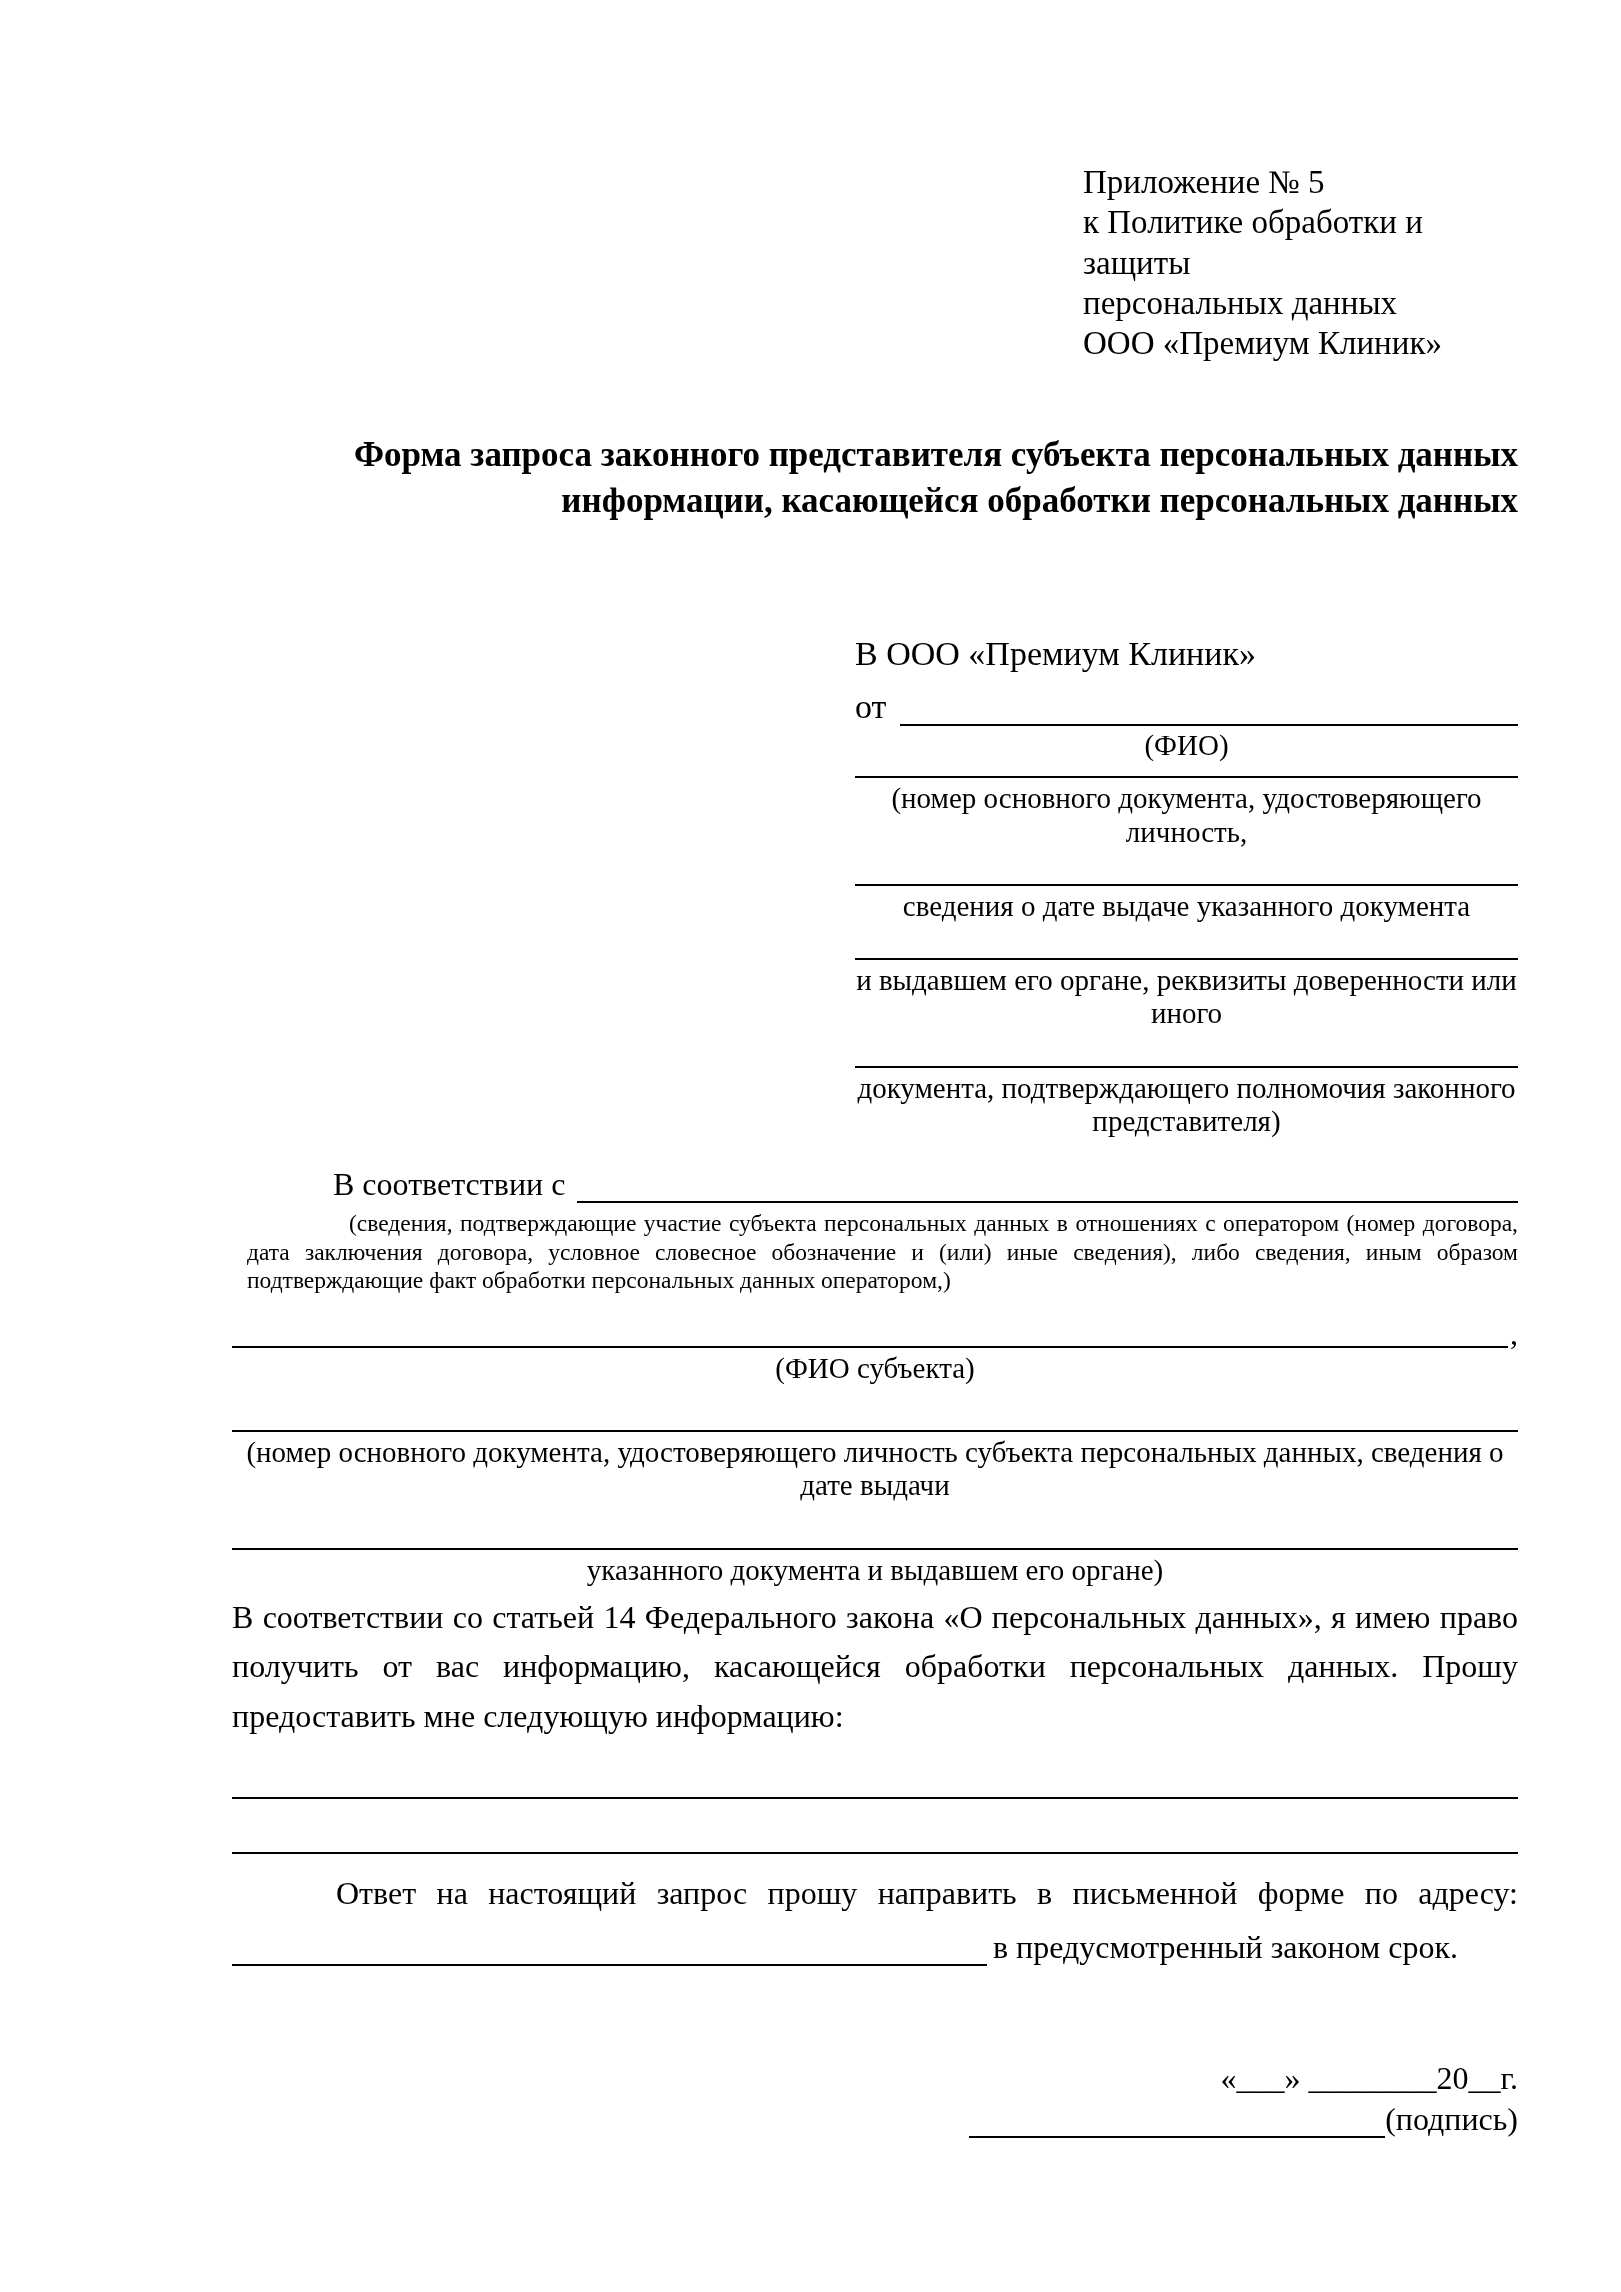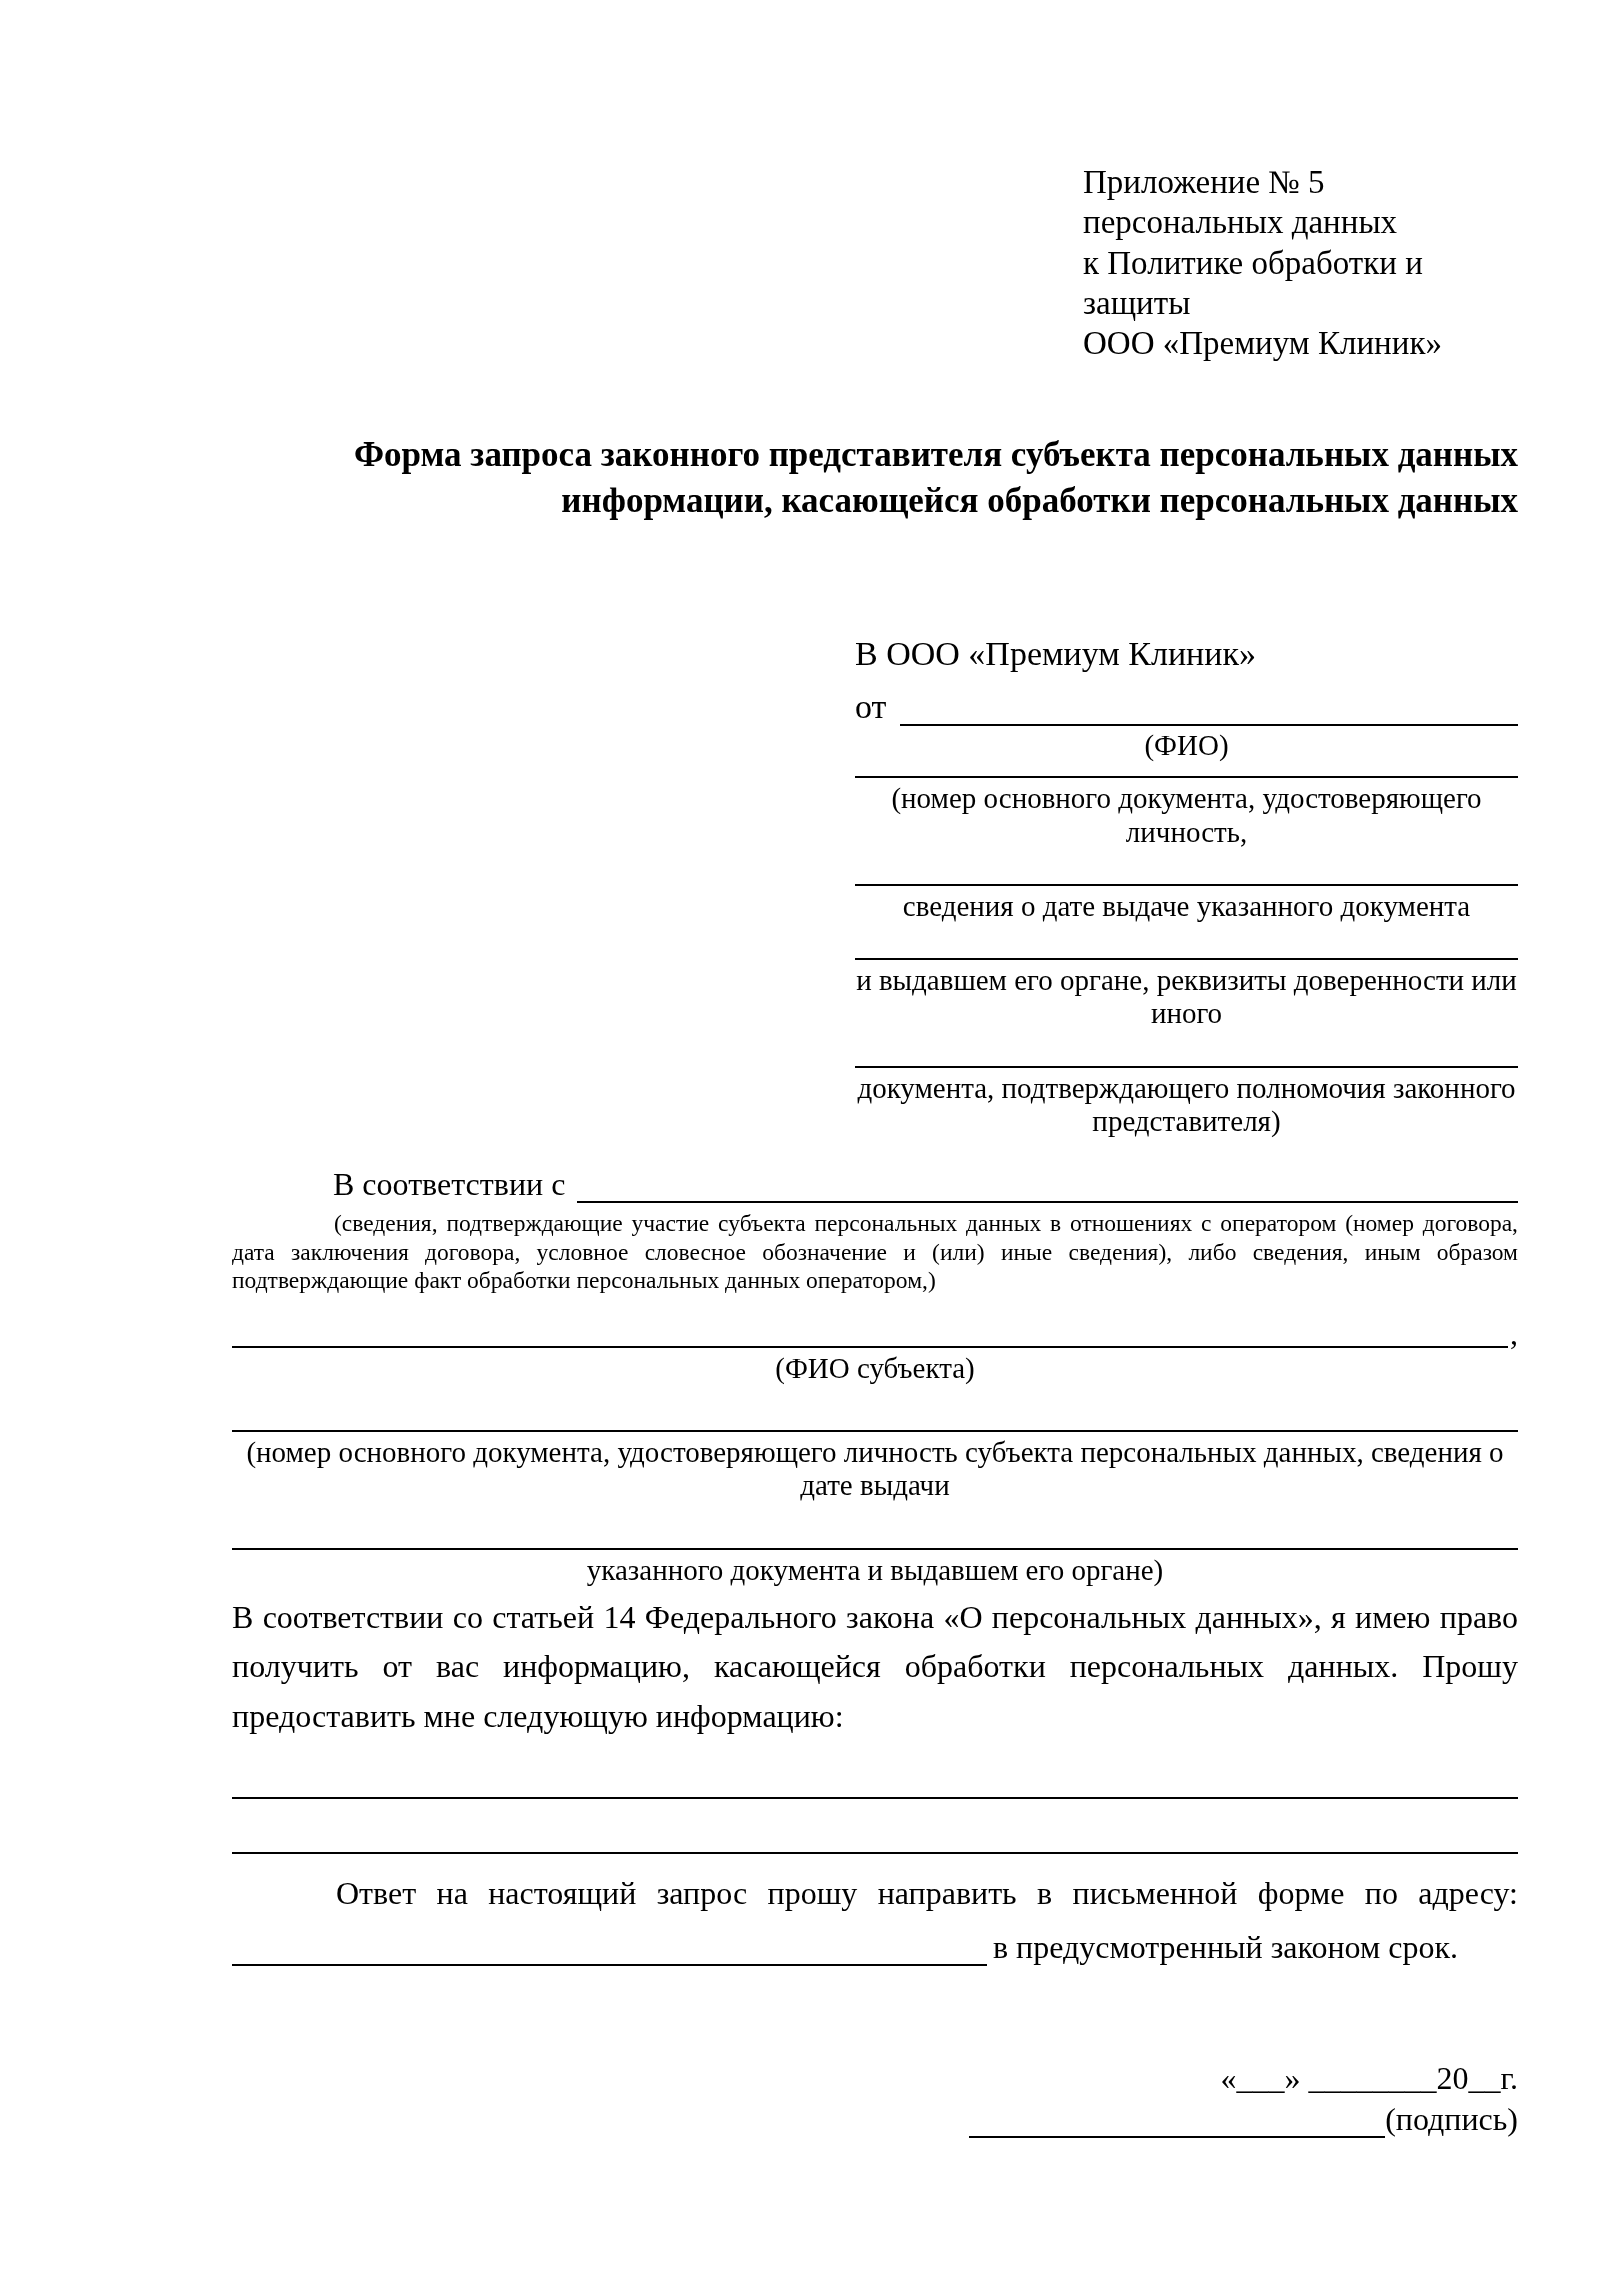--- a/index.html
+++ b/index.html
@@ -46,20 +46,21 @@
   
   .accordance-row { display: flex; align-items: flex-end; margin-top: 13.7px; height: 51px; }
   .accordance-row .lbl { flex: 0 0 auto; padding-left: 101px; padding-right: 11.8px; }
 
   .fine-print {
     font-size: 23.5px;
     line-height: 1.22;
     text-align: justify;
     text-indent: 102px;
     margin-top: 5.9px;
+    margin-left: 15px;
   }
 
   .para {
     margin: 0;
     text-align: justify;
     line-height: 1.55;
   }
   .para.op { margin-top: 3.9px; }
   .para.law { margin-top: 5.9px; }
   .para.reply { margin-top: 15.7px; text-indent: 104px; text-align-last: justify; }
@@ -88,22 +89,22 @@
   .sig .uline { width: 416px; height: 39px; flex: 0 0 auto; }
 </style>
 </head>
 <body>
 
 <div class="page">
   <div class="content">
 
     <div class="appendix">
       <div>Приложение № 5</div>
+      <div>к Политике обработки и защиты</div>
       <div>персональных данных</div>
-      <div>к Политике обработки и защиты</div>
       <div>ООО «Премиум Клиник»</div>
     </div>
 
     <div class="doc-title">
       <div>Форма запроса законного представителя субъекта персональных данных</div>
       <div>информации, касающейся обработки персональных данных</div>
     </div>
 
     <div class="addressee">
       <div>В ООО «Премиум Клиник»</div>

